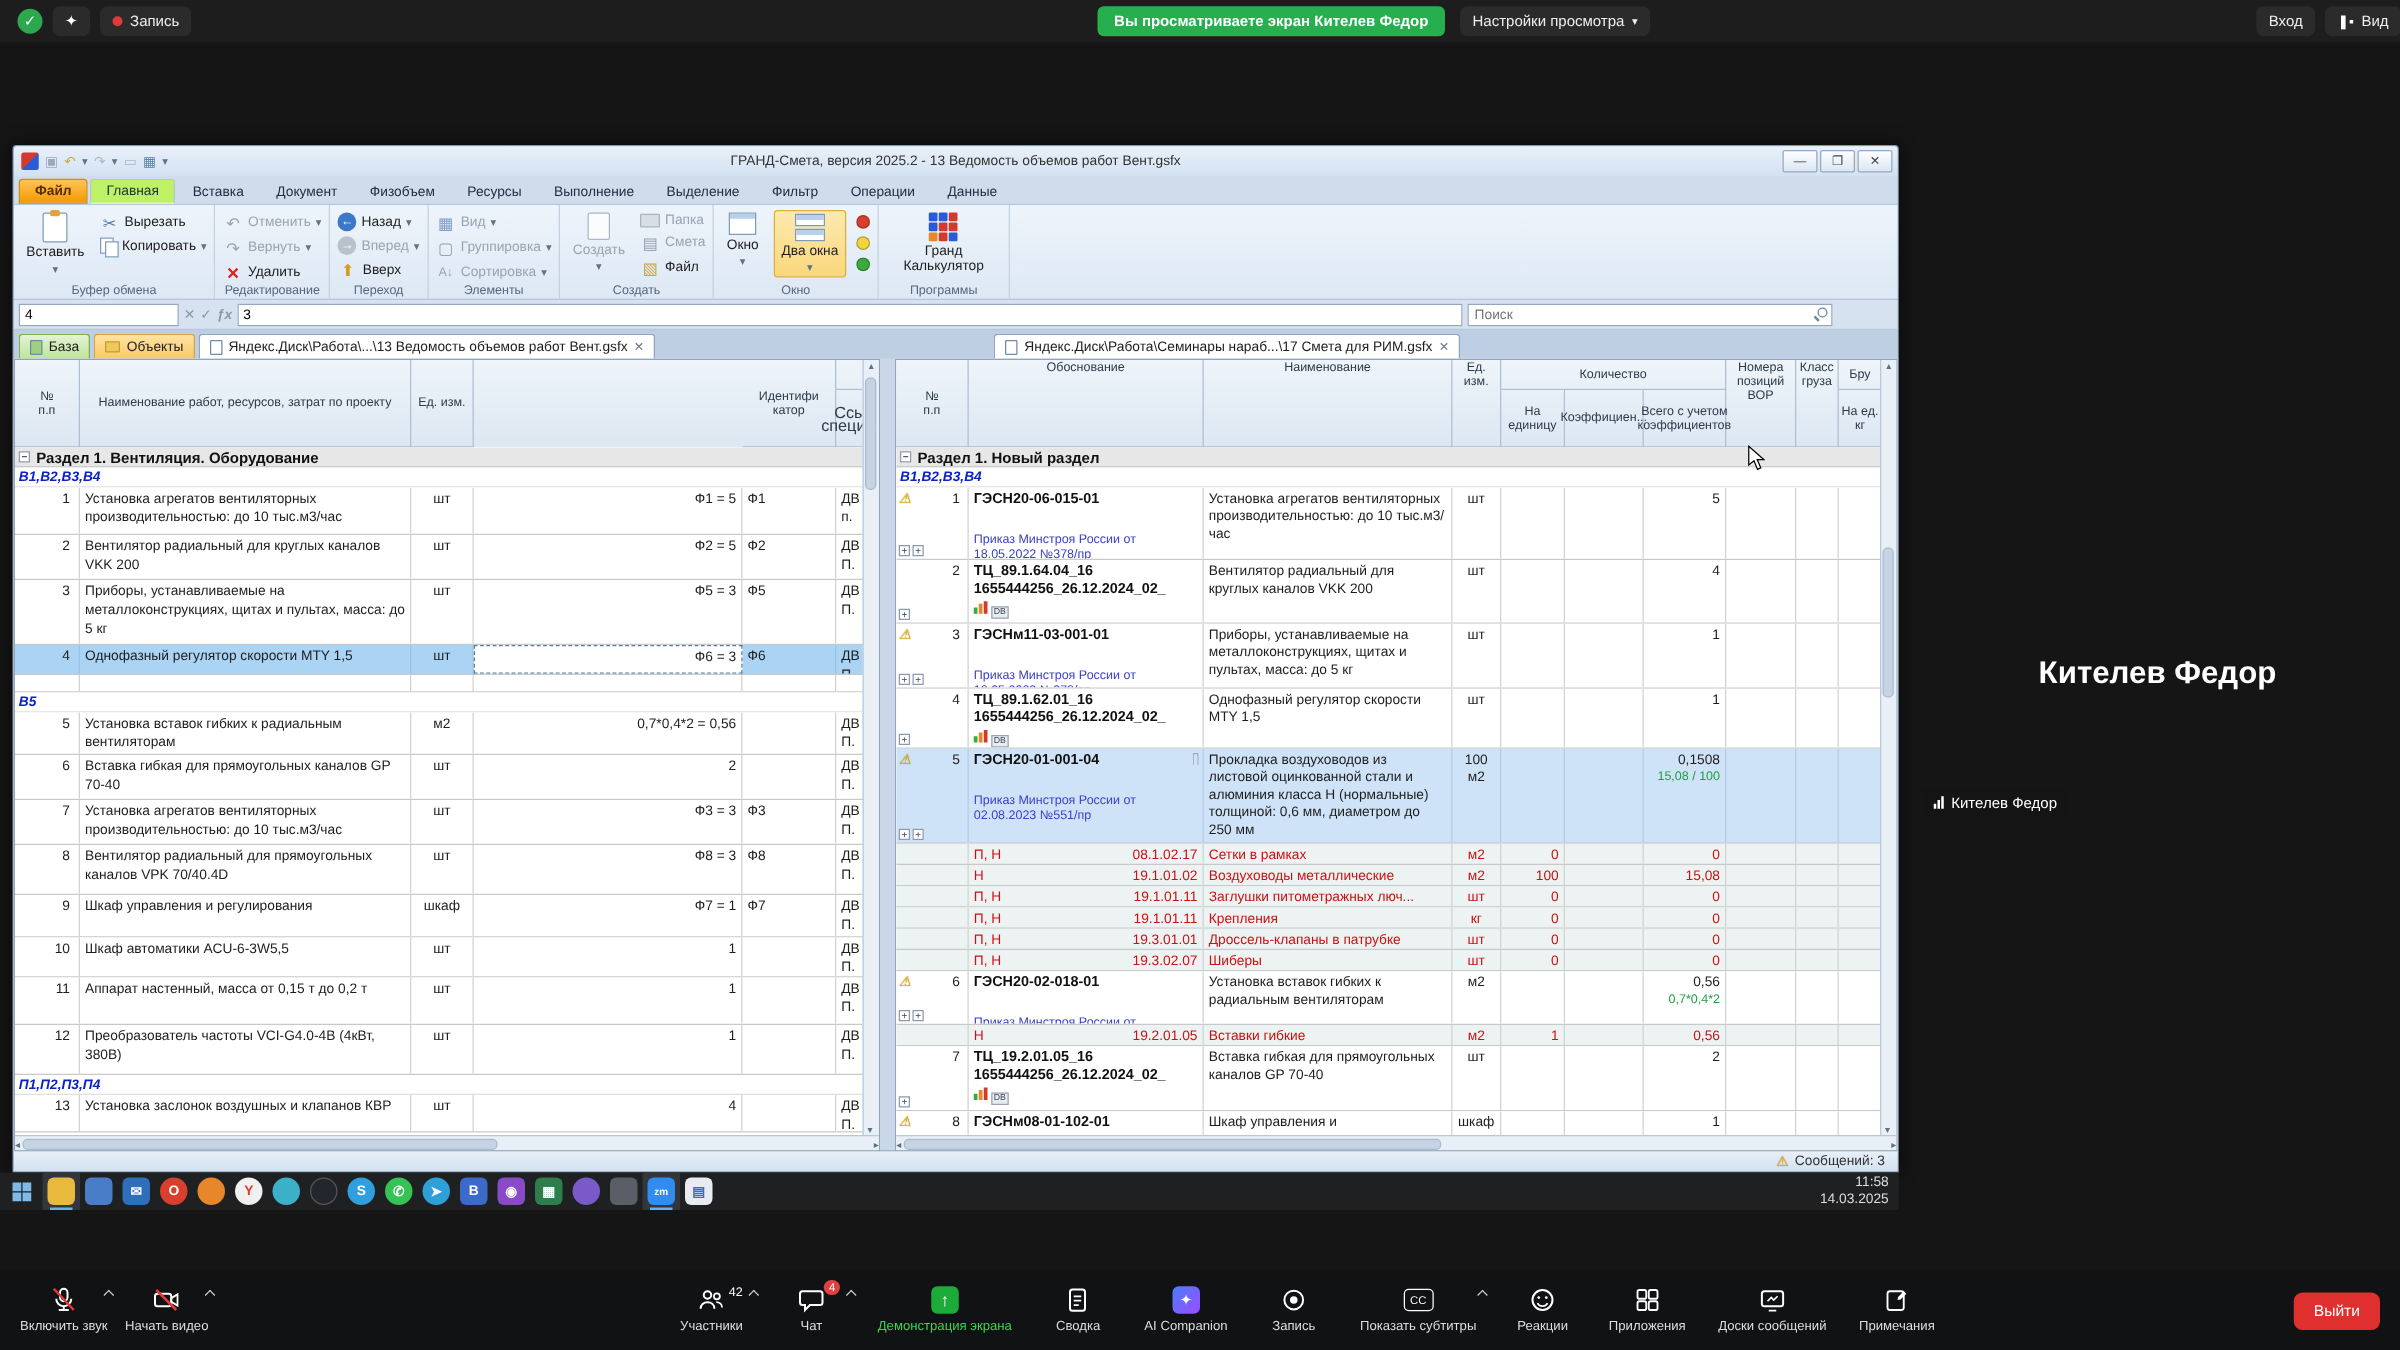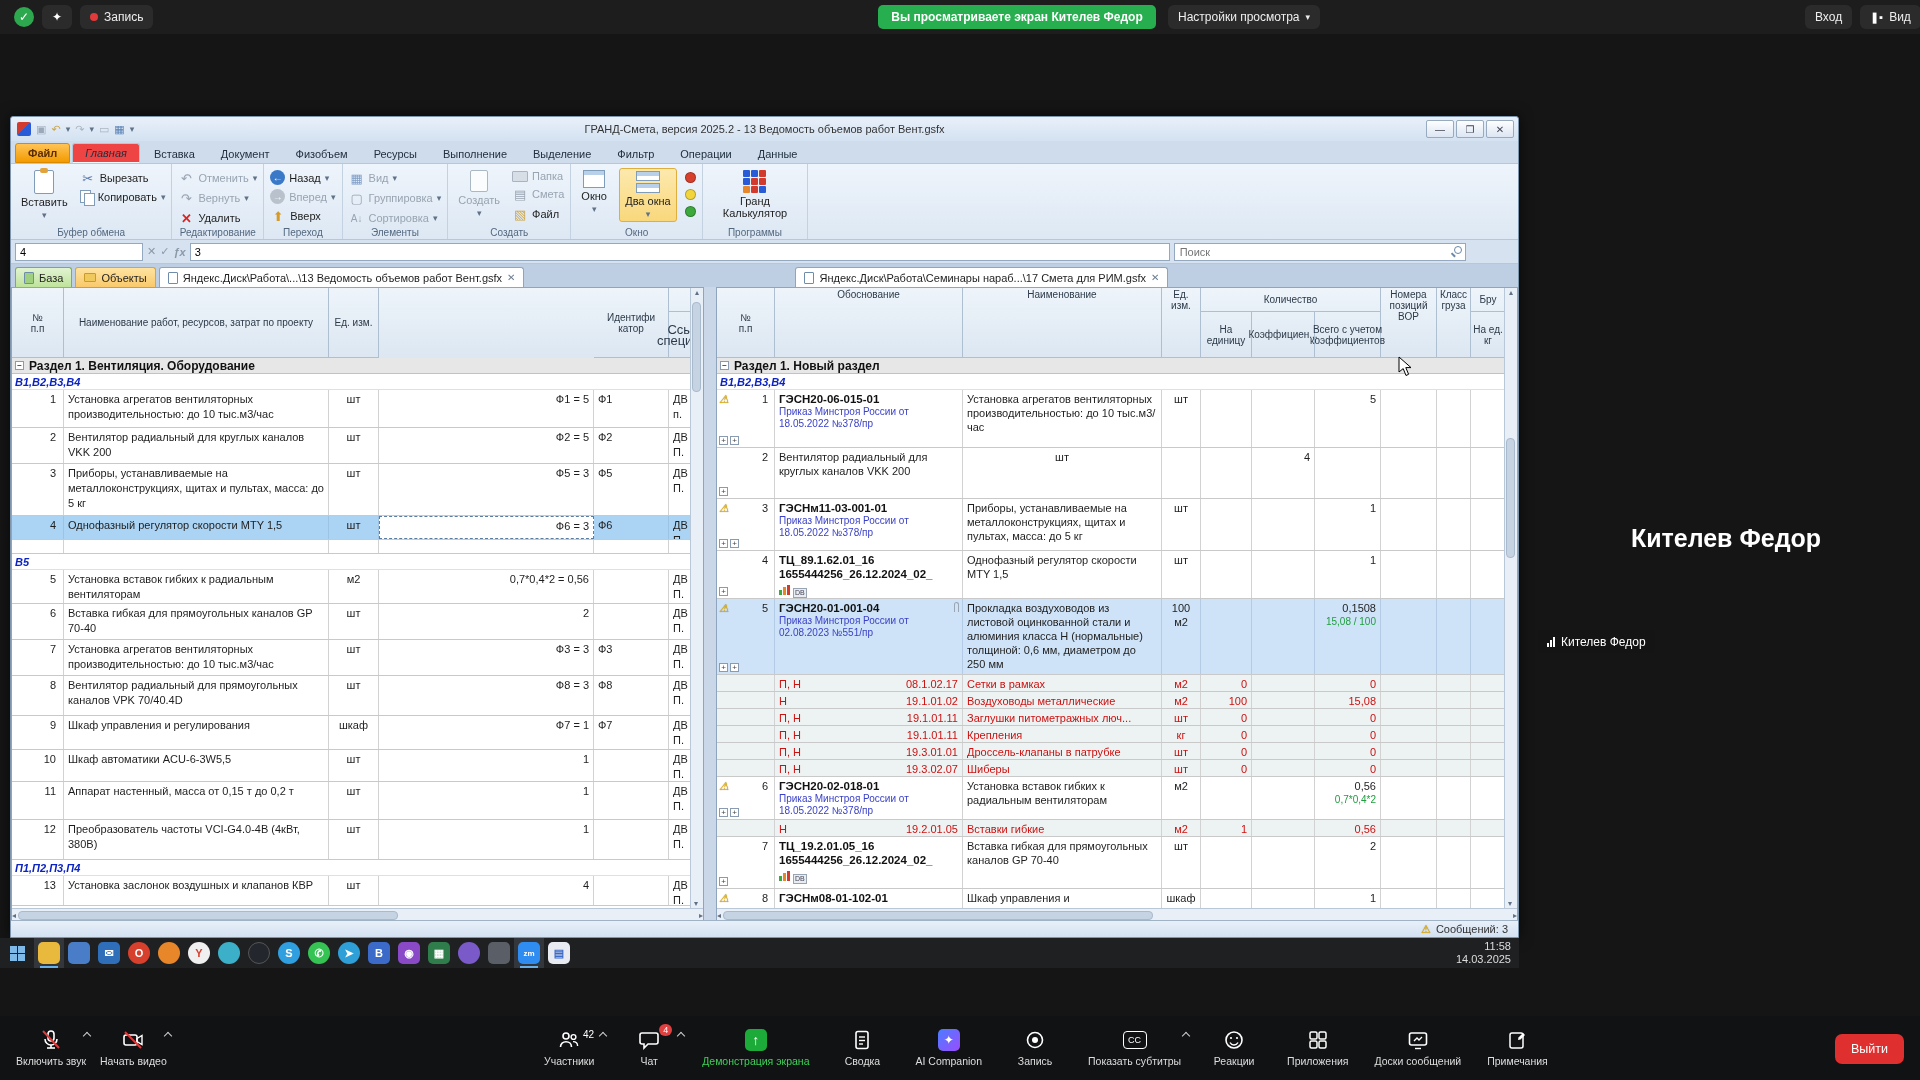--- a/index.html
+++ b/index.html
@@ -21,21 +21,21 @@
   #titlebar{position:relative;height:24px;background:linear-gradient(#e9f1fa,#d3e1f1);border-radius:3px 3px 0 0;display:flex;align-items:center;}
   .qat{display:flex;align-items:center;gap:5px;padding-left:6px;color:#6b7f96;font-size:11px;}
   .qat .logo{width:14px;height:14px;background:linear-gradient(135deg,#d23a2e 50%,#2a5bd7 50%);border-radius:2px;}
   #apptitle{position:absolute;left:0;right:0;text-align:center;font-size:11px;color:#333;}
   .winctl{position:absolute;right:4px;top:3px;display:flex;gap:2px;}
   .winctl span{width:28px;height:18px;border:1px solid #97aabf;border-radius:2px;background:linear-gradient(#fdfeff,#dce6f2);color:#445;font-size:10px;display:flex;align-items:center;justify-content:center;}
 
   #ribtabs{height:23px;background:#cfdcec;display:flex;align-items:flex-end;padding-left:4px;gap:2px;border-bottom:1px solid #b7c7da;}
   .rtab{padding:3px 12px;font-size:11px;color:#21303f;border-radius:3px 3px 0 0;}
   .rtab.file{background:linear-gradient(#ffc457,#f39a00);color:#5a2d00;font-weight:bold;border:1px solid #d98a00;}
-  .rtab.active{background:#ef4444;border:1px solid #b7c7da;border-bottom:1px solid #f5f9fd;font-style:italic;}
+  .rtab.active{background:#bef264;border:1px solid #b7c7da;border-bottom:1px solid #f5f9fd;}
 
   #ribbon{height:76px;background:linear-gradient(#eef4fb,#dde8f4);display:flex;border-bottom:1px solid #b7c7da;}
   .rgroup{position:relative;height:100%;border-right:1px solid #c3d1e1;display:flex;align-items:flex-start;padding:4px 6px 14px 6px;gap:8px;}
   .glabel{position:absolute;bottom:1px;left:0;right:0;text-align:center;font-size:10px;color:#53687f;}
   .bigbtn{display:flex;flex-direction:column;align-items:center;gap:2px;font-size:11px;padding:2px 4px;border-radius:3px;}
   .smallcol{display:flex;flex-direction:column;gap:4px;padding-top:2px;}
   .smallbtn{display:flex;align-items:center;gap:4px;font-size:11px;white-space:nowrap;}
   .dis{color:#98a4b2;}
   .carat{color:#5f7288;font-size:9px;}
   .icon16{width:16px;height:16px;display:inline-flex;align-items:center;justify-content:center;font-size:13px;}
@@ -102,21 +102,21 @@
   .lrow.sel .cform{background:#fff;border:1px dashed #5a7ca0;}
 
   .rrow{display:grid;grid-template-columns:58px 188px 199px 39px 51px 63px 66px 56px 34px 1fr;border-bottom:1px solid #c9c9c9;background:#fff;overflow:hidden;position:relative;}
   .rrow>span{border-right:1px solid #d2d2d2;padding:2px 4px;font-size:11px;line-height:14px;overflow:hidden;}
   .rrow .rnum{text-align:right;padding-right:6px;position:relative;}
   .rrow .runit{text-align:center;padding:2px 2px;}
   .rrow .rq{text-align:right;}
   .rrow.sel{background:#cfe3f8;}
   .rrow.sel>span{border-right-color:#b3cbe4;}
   .code{font-weight:bold;font-size:11.5px;color:#111;}
-  .order{color:#3a41c6;font-size:10px;line-height:12px;display:block;margin-top:0;}
+  .order{color:#3a41c6;font-size:10px;line-height:12px;display:block;margin-top:20px;}
   .warn{position:absolute;left:2px;top:2px;color:#eeb400;font-size:11px;text-shadow:0 0 1px #7a5c00;}
   .expanders{position:absolute;left:2px;bottom:2px;display:flex;gap:2px;}
   .expbox{width:9px;height:9px;border:1px solid #8a9ab0;background:#fff;font-size:8px;line-height:7px;text-align:center;color:#444;}
   .dbicons{display:flex;align-items:flex-end;gap:2px;margin-top:3px;}
   .bars i{display:inline-block;width:3px;margin-right:1px;}
   .dbtag{font-size:7px;border:1px solid #98a4b2;background:#e8edf2;color:#445;padding:0 1px;line-height:8px;}
   .res{background:#edf3f2;color:#cc1111;}
   .res>span{color:#cc1111;}
   .res .rjust{display:flex;justify-content:space-between;}
   .grn{display:block;color:#1e9e3e;font-size:10px;}
@@ -578,20 +578,24 @@
           <span class="rq">5</span>
           <span></span>
             <span></span>
             <span></span>
         </div>
 
         <div class="rrow" style="height:51px">
           <span class="rnum"><span>2</span><span class="expanders">
                 <span class="expbox">+</span>
               </span></span>
+          <span><span class="code">ТЦ_89.1.64.04_16 1655444256_26.12.2024_02_</span><span class="dbicons">
+                <span class="bars"><i style="height:5px;background:#3ca93c"></i><i style="height:8px;background:#e8862a"></i><i style="height:10px;background:#d23a2e"></i></span>
+                <span class="dbtag">DB</span>
+              </span></span>
           <span>Вентилятор радиальный для круглых каналов VKK 200</span>
           <span class="runit">шт</span>
           <span class="rq"></span>
             <span class="rq"></span>
           <span class="rq">4</span>
           <span></span>
             <span></span>
             <span></span>
         </div>
 

